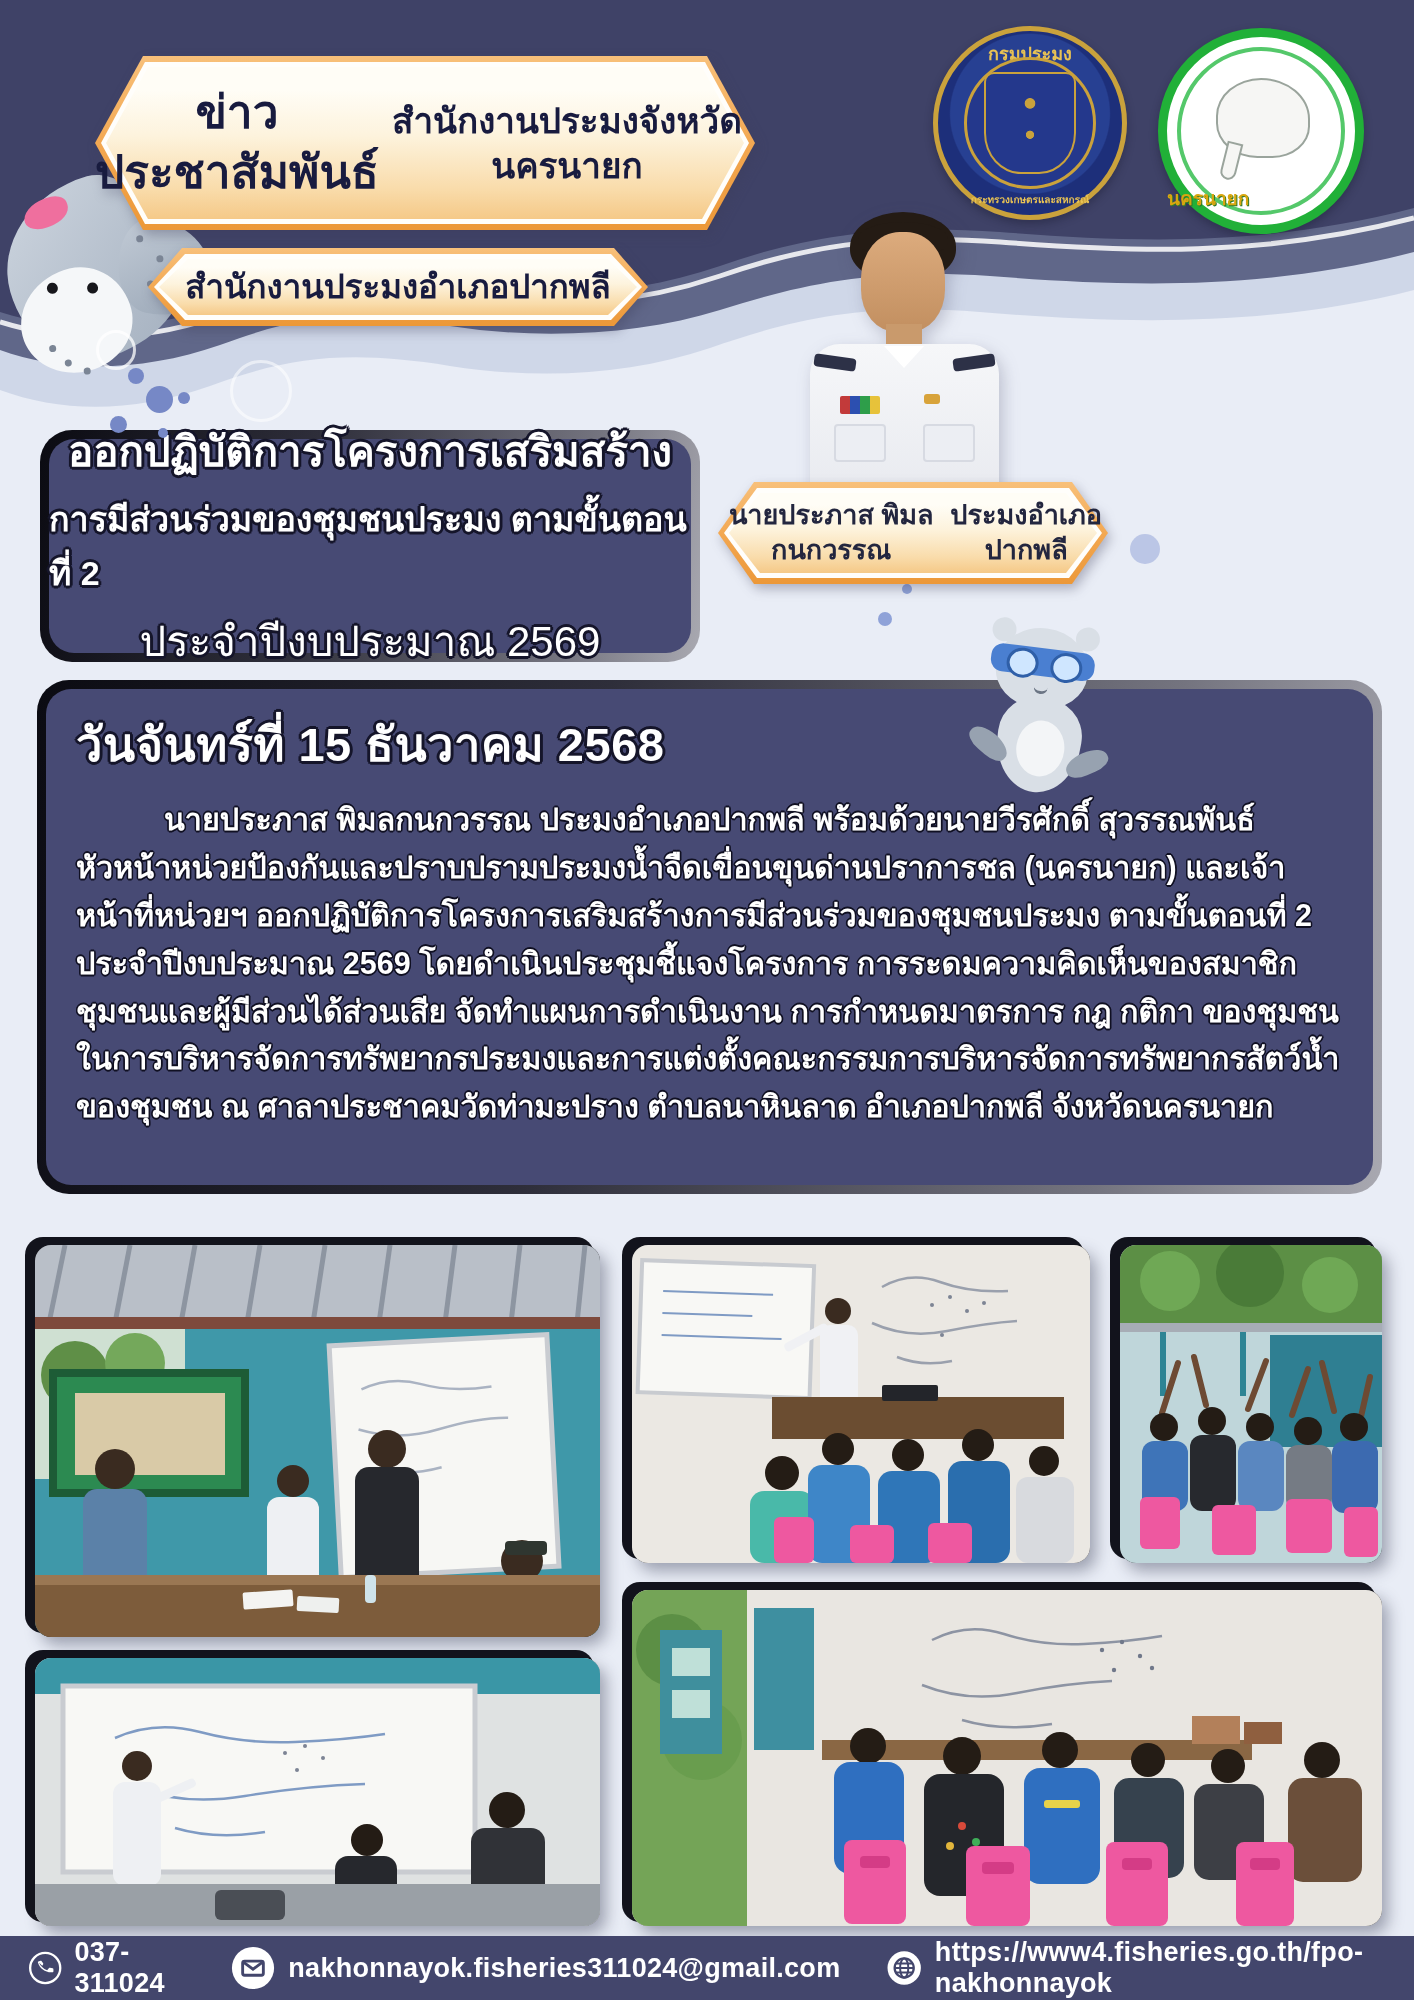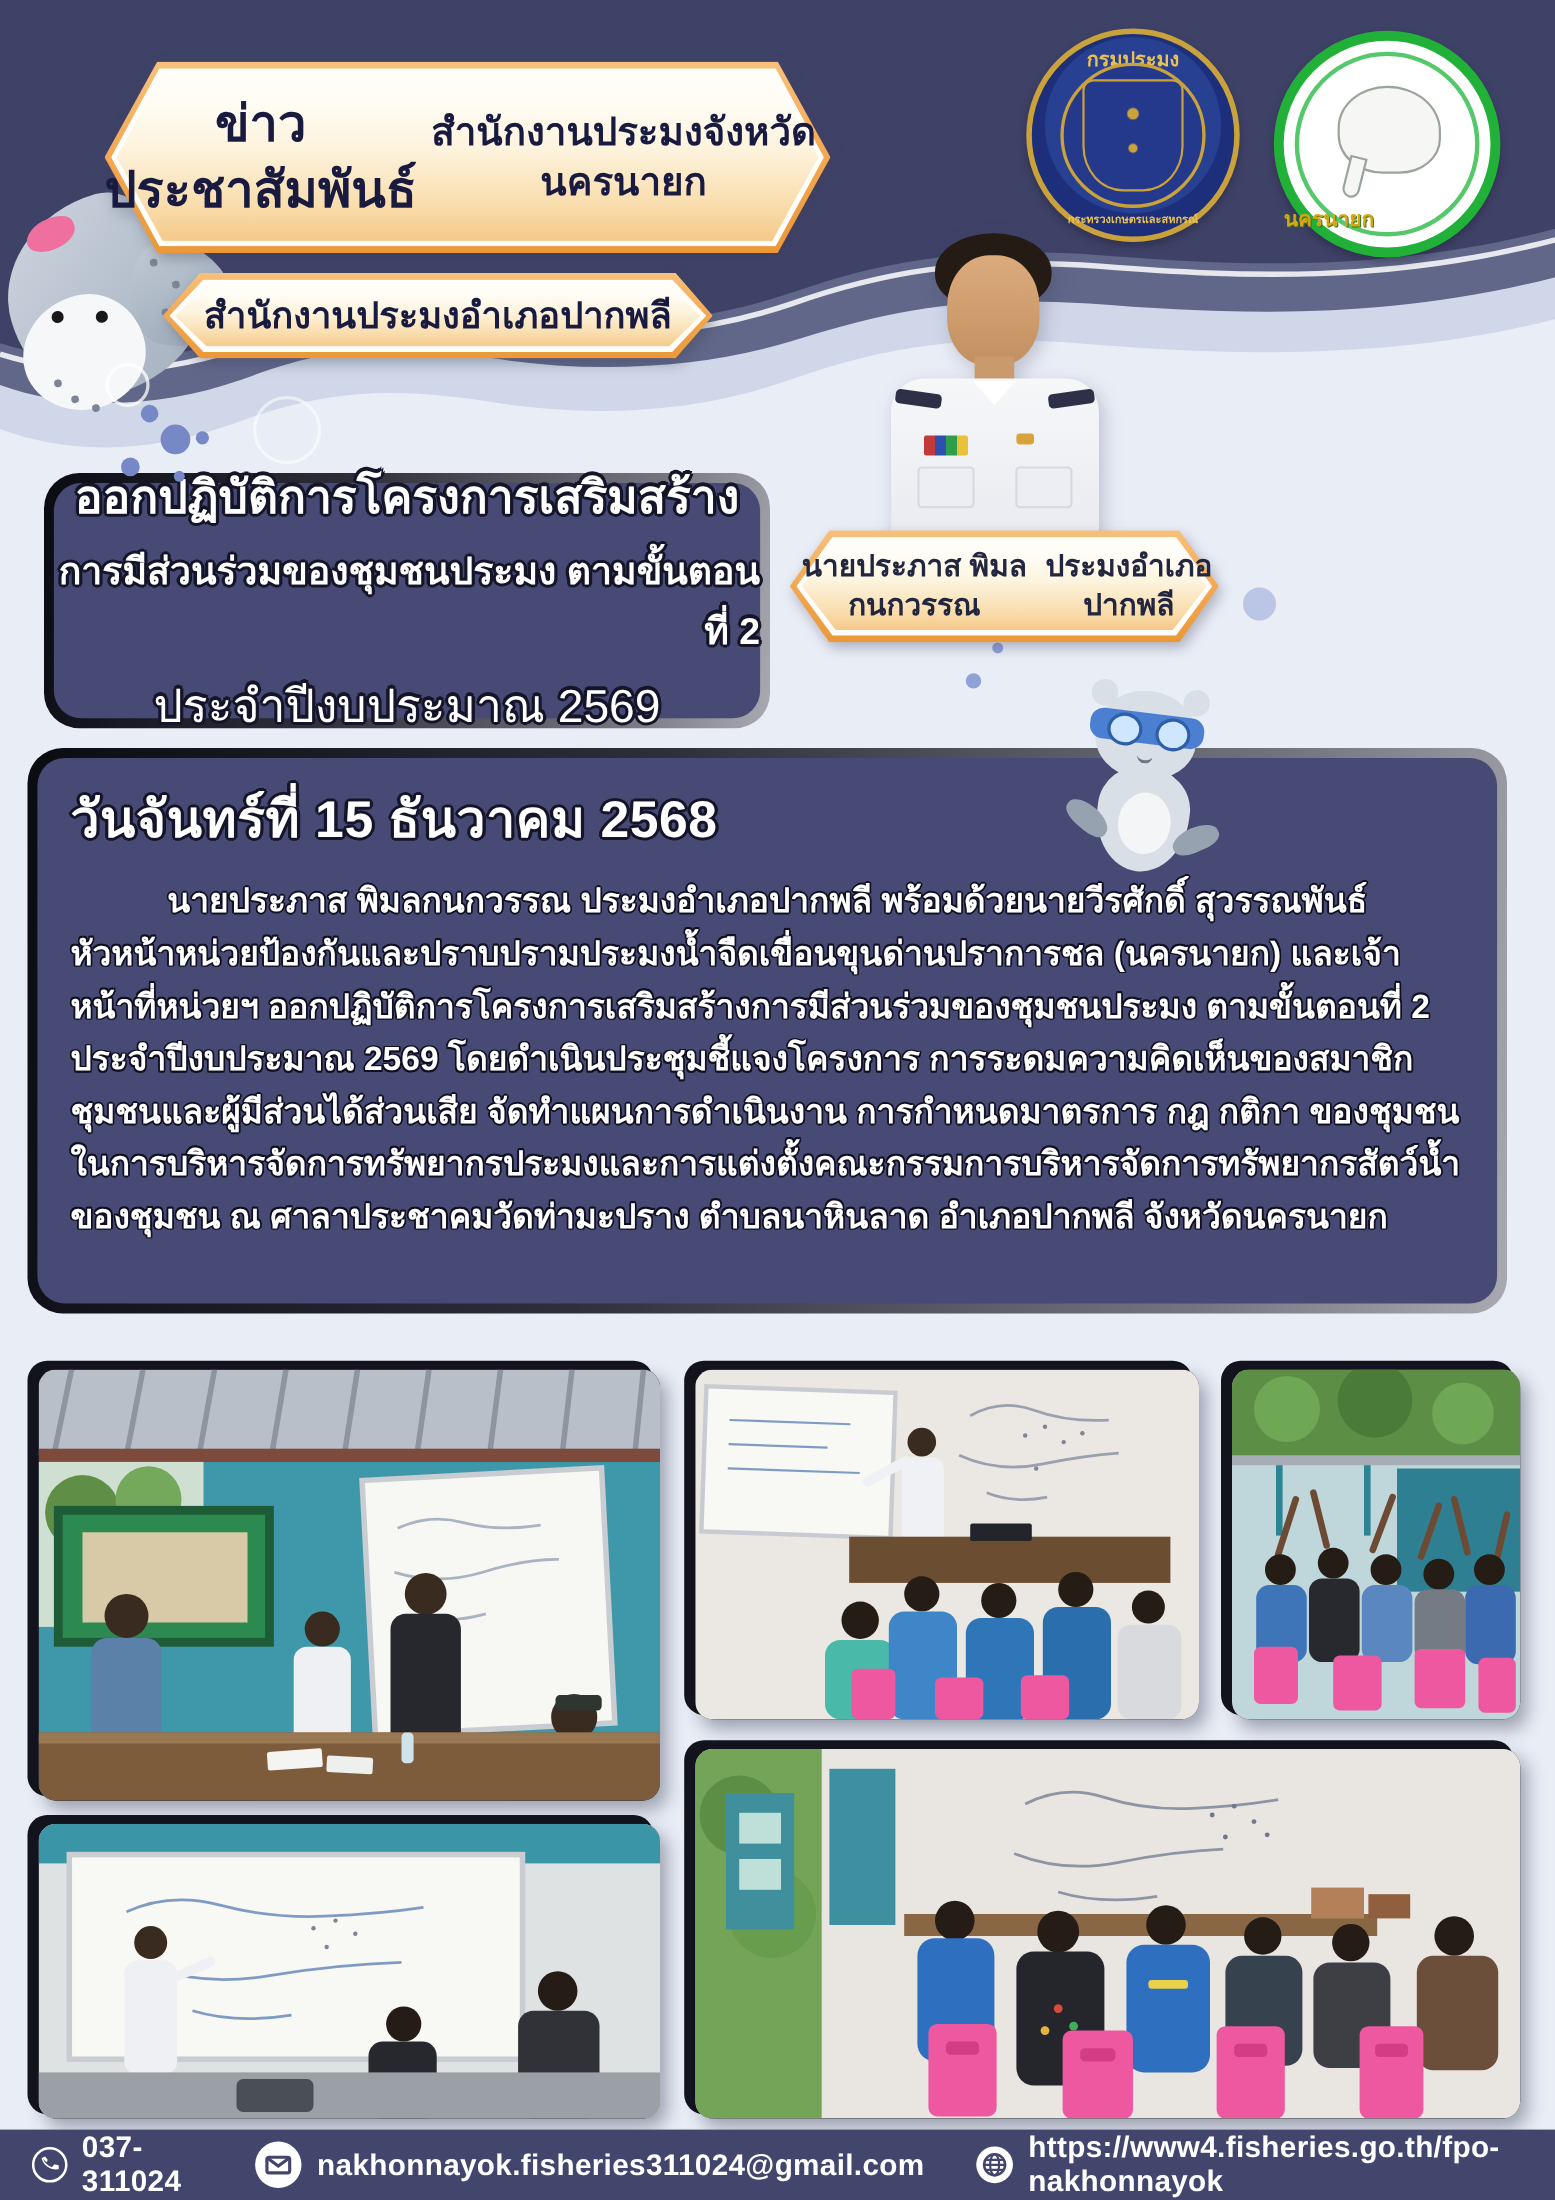--- a/index.html
+++ b/index.html
@@ -17,21 +17,21 @@
   .hex.f{inset:11px;background:linear-gradient(180deg,#fffdf6 15%,#fdf3dd 45%,#f9dcab 80%,#f5c988 100%);}
   .hexcontent{position:absolute;inset:0;display:flex;flex-direction:row;align-items:center;justify-content:center;z-index:2;color:#181b3f;font-weight:800;text-align:center;line-height:1.3;}
 
   
   .frame{position:absolute;border-radius:32px;background:linear-gradient(100deg,#0b0b12,#2e2e3a 40%,#74747f 80%,#a9a9b1);z-index:3;}
   .frame .inner{position:absolute;inset:9px;background:#474a74;border-radius:25px;}
 
   .outline-strong{color:#fff;text-shadow:3px 0 0 #15152a,-3px 0 0 #15152a,0 3px 0 #15152a,0 -3px 0 #15152a,2px 2px 0 #15152a,-2px 2px 0 #15152a,2px -2px 0 #15152a,-2px -2px 0 #15152a;}
   .outline-soft{color:#fff;text-shadow:1.6px 0 0 #101022,-1.6px 0 0 #101022,0 1.6px 0 #101022,0 -1.6px 0 #101022,1.2px 1.2px 0 #101022,-1.2px 1.2px 0 #101022,1.2px -1.2px 0 #101022,-1.2px -1.2px 0 #101022;}
 
-  .titlebox-content{position:absolute;inset:9px;display:flex;flex-direction:column;align-items:center;justify-content:center;gap:8px;text-align:right;z-index:2;}
+  .titlebox-content{position:absolute;inset:9px;display:flex;flex-direction:column;align-items:center;justify-content:center;gap:8px;text-align:left;z-index:2;}
   .t-line1{font-size:42px;font-weight:800;}
   .t-line2{font-size:34px;font-weight:800;}
   .t-line3{font-size:42px;font-weight:400;}
 
   .article-content{position:absolute;inset:9px;padding:18px 30px 10px 30px;z-index:2;box-sizing:border-box;}
   .article-date{font-size:47px;font-weight:800;letter-spacing:.5px;}
   .article-body{margin-top:14px;font-size:30.5px;font-weight:700;line-height:1.57;text-indent:88px;text-align:left;}
 
   
   .logo{position:absolute;border-radius:50%;z-index:6;display:flex;align-items:center;justify-content:center;box-shadow:0 4px 8px rgba(20,20,40,.35);}
@@ -185,21 +185,21 @@
   <div class="hexwrap" style="left:718px;top:482px;width:390px;height:102px;--p:36px;z-index:8;">
     <div class="hex b" style="--p:36px;"></div>
     <div class="hex w" style="--p:33px;"></div>
     <div class="hex f" style="--p:31px;"></div>
     <div class="hexcontent" style="font-weight:700;color:#23263f;">
       <div style="font-size:27px;">นายประภาส พิมลกนกวรรณ</div>
       <div style="font-size:27px;">ประมงอำเภอปากพลี</div>
     </div>
   </div>
 
-  <div class="frame" style="left:25px;top:680px;width:1345px;height:514px;z-index:3;">
+  <div class="frame" style="left:37px;top:680px;width:1345px;height:514px;z-index:3;">
     <div class="inner"></div>
     <div class="article-content">
       <div class="article-date outline-strong">วันจันทร์ที่ 15 ธันวาคม 2568</div>
       <div class="article-body outline-soft">นายประภาส พิมลกนกวรรณ ประมงอำเภอปากพลี พร้อมด้วยนายวีรศักดิ์ สุวรรณพันธ์ หัวหน้าหน่วยป้องกันและปราบปรามประมงน้ำจืดเขื่อนขุนด่านปราการชล (นครนายก) และเจ้าหน้าที่หน่วยฯ ออกปฏิบัติการโครงการเสริมสร้างการมีส่วนร่วมของชุมชนประมง ตามขั้นตอนที่ 2 ประจำปีงบประมาณ 2569 โดยดำเนินประชุมชี้แจงโครงการ การระดมความคิดเห็นของสมาชิกชุมชนและผู้มีส่วนได้ส่วนเสีย จัดทำแผนการดำเนินงาน การกำหนดมาตรการ กฎ กติกา ของชุมชน ในการบริหารจัดการทรัพยากรประมงและการแต่งตั้งคณะกรรมการบริหารจัดการทรัพยากรสัตว์น้ำของชุมชน ณ ศาลาประชาคมวัดท่ามะปราง ตำบลนาหินลาด อำเภอปากพลี จังหวัดนครนายก</div>
     </div>
   </div>
 
   <div class="bub" style="left:878px;top:612px;width:14px;height:14px;background:#8fa2d8;z-index:6;"></div>
   <div class="bub" style="left:902px;top:584px;width:10px;height:10px;background:#8fa2d8;z-index:6;"></div>
   <div class="bub" style="left:926px;top:552px;width:16px;height:16px;background:#8fa2d8;z-index:6;"></div>

